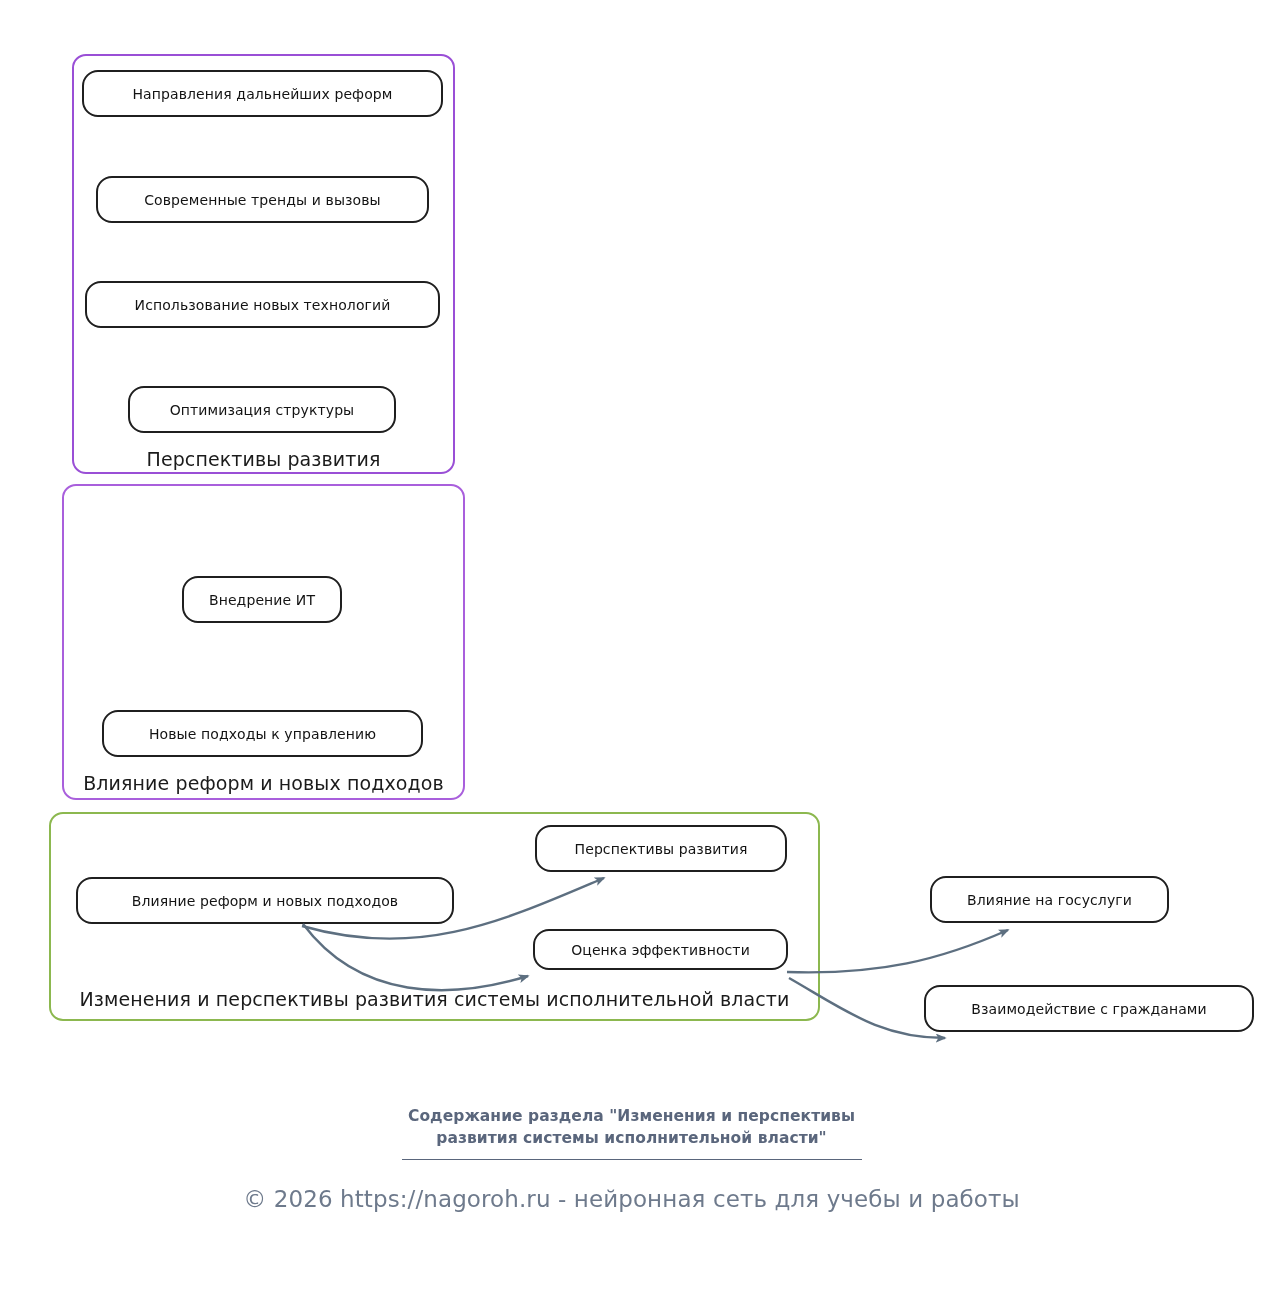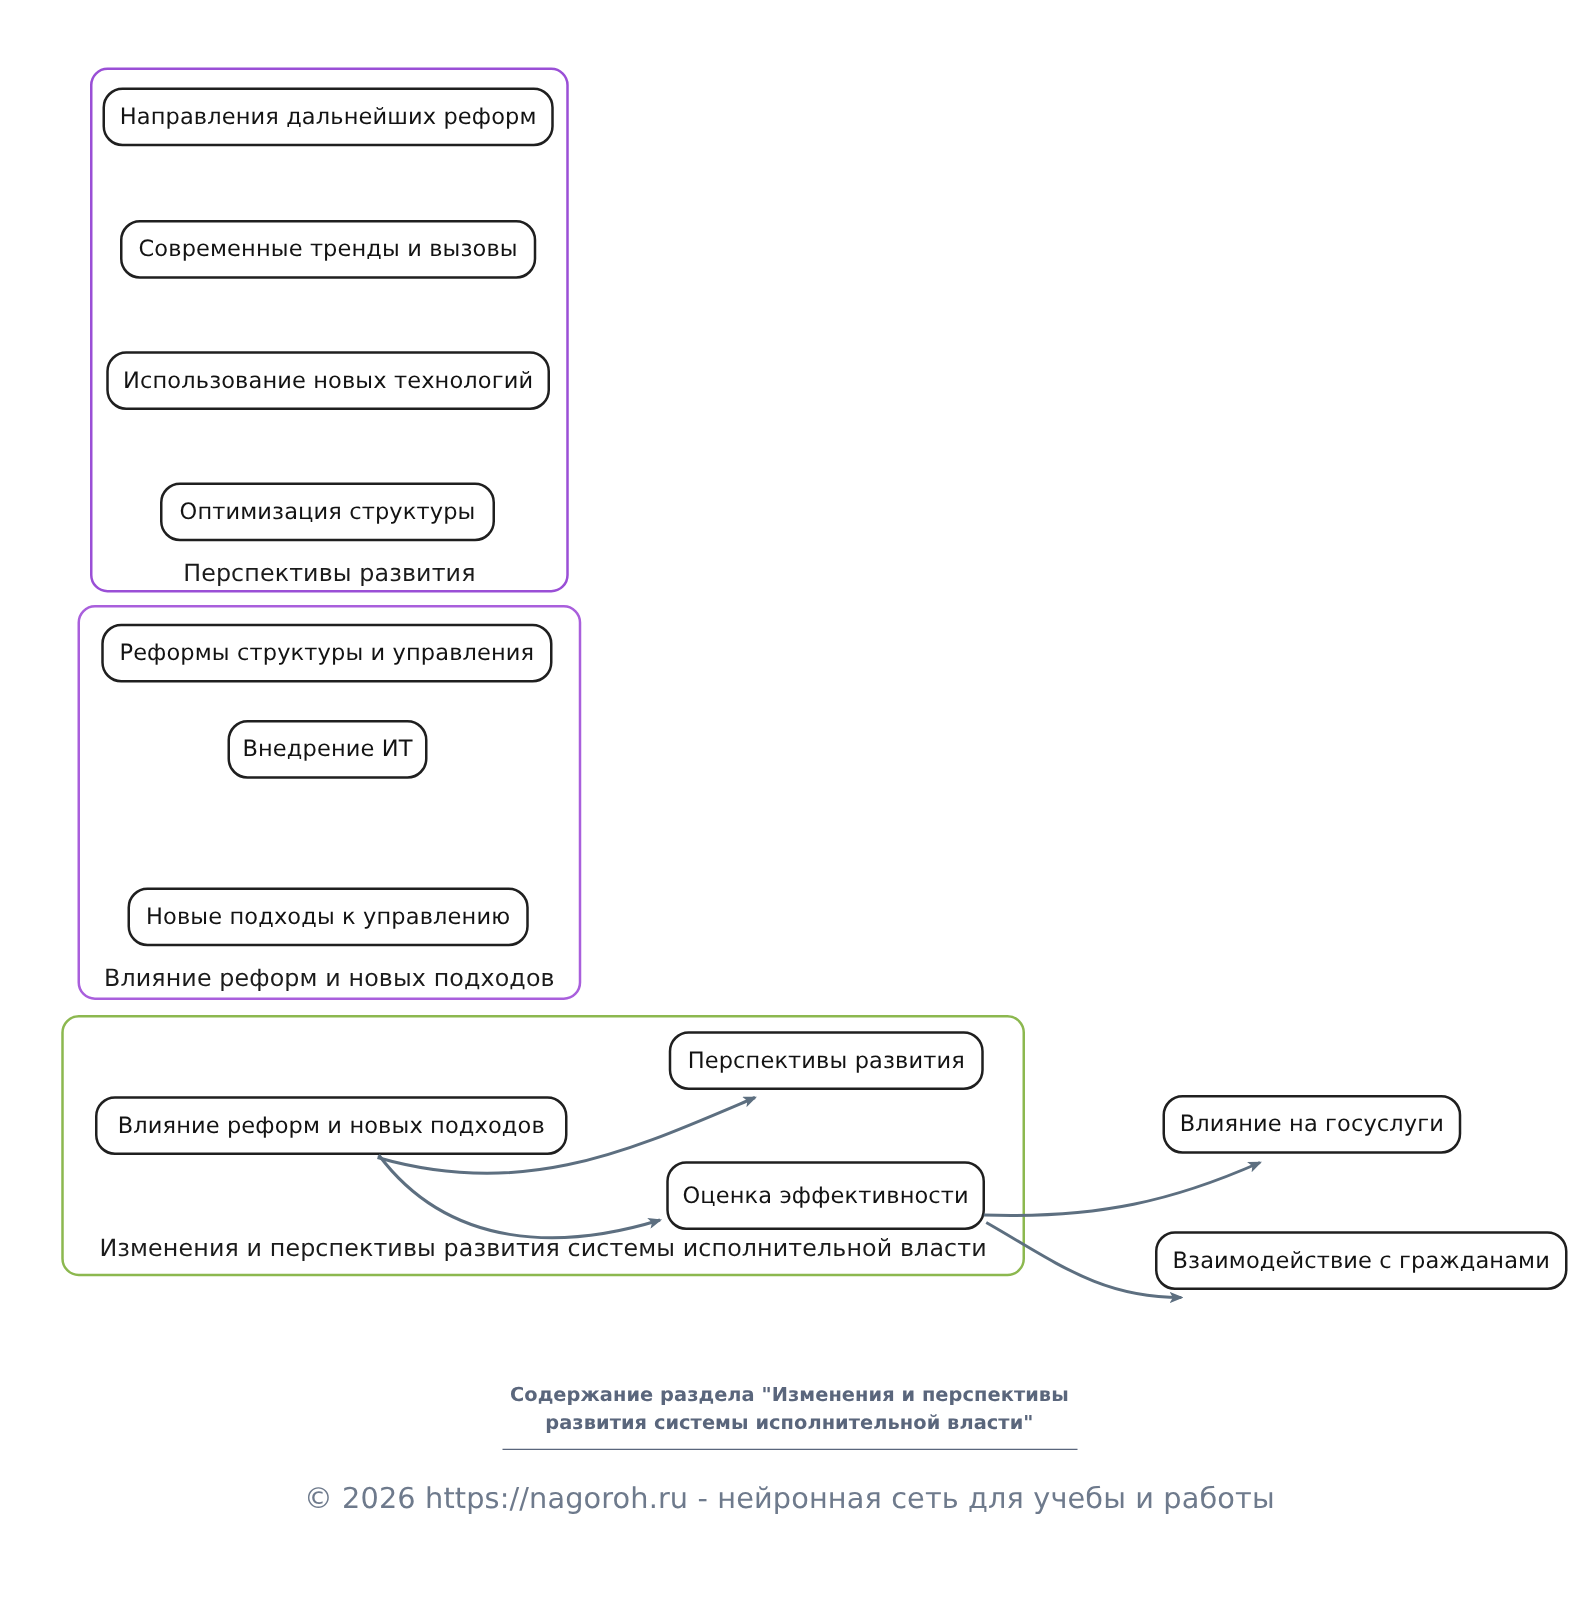--- a/index.html
+++ b/index.html
@@ -44,21 +44,21 @@
   
   .node {
     position: absolute;
     box-sizing: border-box;
     border: 2px solid #1f1f1f;
     border-radius: 16px;
     background: #ffffff;
     display: flex;
     align-items: center;
     justify-content: center;
-    font-size: 18px;
+    font-size: 14px;
     color: #131313;
     white-space: nowrap;
     letter-spacing: 0.1px;
   }
 
   
   #arrows {
     position: absolute;
     left: 0;
     top: 0;
@@ -107,35 +107,34 @@
   <div class="node" style="left:96px; top:176px; width:333px; height:47px;">Современные тренды и вызовы</div>
 
   <div class="node" style="left:85px; top:281px; width:355px; height:47px;">Использование новых технологий</div>
 
   <div class="node" style="left:128px; top:386px; width:268px; height:47px;">Оптимизация структуры</div>
 
   <div class="group-label" style="left:72px; top:448px; width:383px;">Перспективы развития</div>
 
   <div class="group" style="left:62px; top:484px; width:403px; height:316px; border-color:#a95fdc;"></div>
 
-  <div class="node" style="left:81px; top:499px; width:361px; height:47px;">Реформы структуры и управления</div>
 
   <div class="node" style="left:182px; top:576px; width:160px; height:47px;">Внедрение ИТ</div>
 
   <div class="node" style="left:102px; top:710px; width:321px; height:47px;">Новые подходы к управлению</div>
 
   <div class="group-label" style="left:62px; top:772px; width:403px;">Влияние реформ и новых подходов</div>
 
   <div class="group" style="left:49px; top:812px; width:771px; height:209px; border-color:#8cb84f;"></div>
 
   <div class="node" style="left:76px; top:877px; width:378px; height:47px;">Влияние реформ и новых подходов</div>
 
   <div class="node" style="left:535px; top:825px; width:252px; height:47px;">Перспективы развития</div>
 
-  <div class="node" style="left:533px; top:929px; width:255px; height:55px;">Оценка эффективности</div>
+  <div class="node" style="left:533px; top:929px; width:255px; height:41px;">Оценка эффективности</div>
 
   <div class="group-label" style="left:49px; top:988px; width:771px;">Изменения и перспективы развития системы исполнительной власти</div>
 
   <div class="node" style="left:930px; top:876px; width:239px; height:47px;">Влияние на госуслуги</div>
 
   <div class="node" style="left:884px; top:985px; width:330px; height:47px;margin-left:40px;">Взаимодействие с гражданами</div>
 
   <svg id="arrows" viewBox="0 0 1263 1289" xmlns="http://www.w3.org/2000/svg">
     <defs>
       <marker id="ah" markerWidth="11" markerHeight="9" refX="9.3" refY="4.5" orient="auto" markerUnits="userSpaceOnUse">

